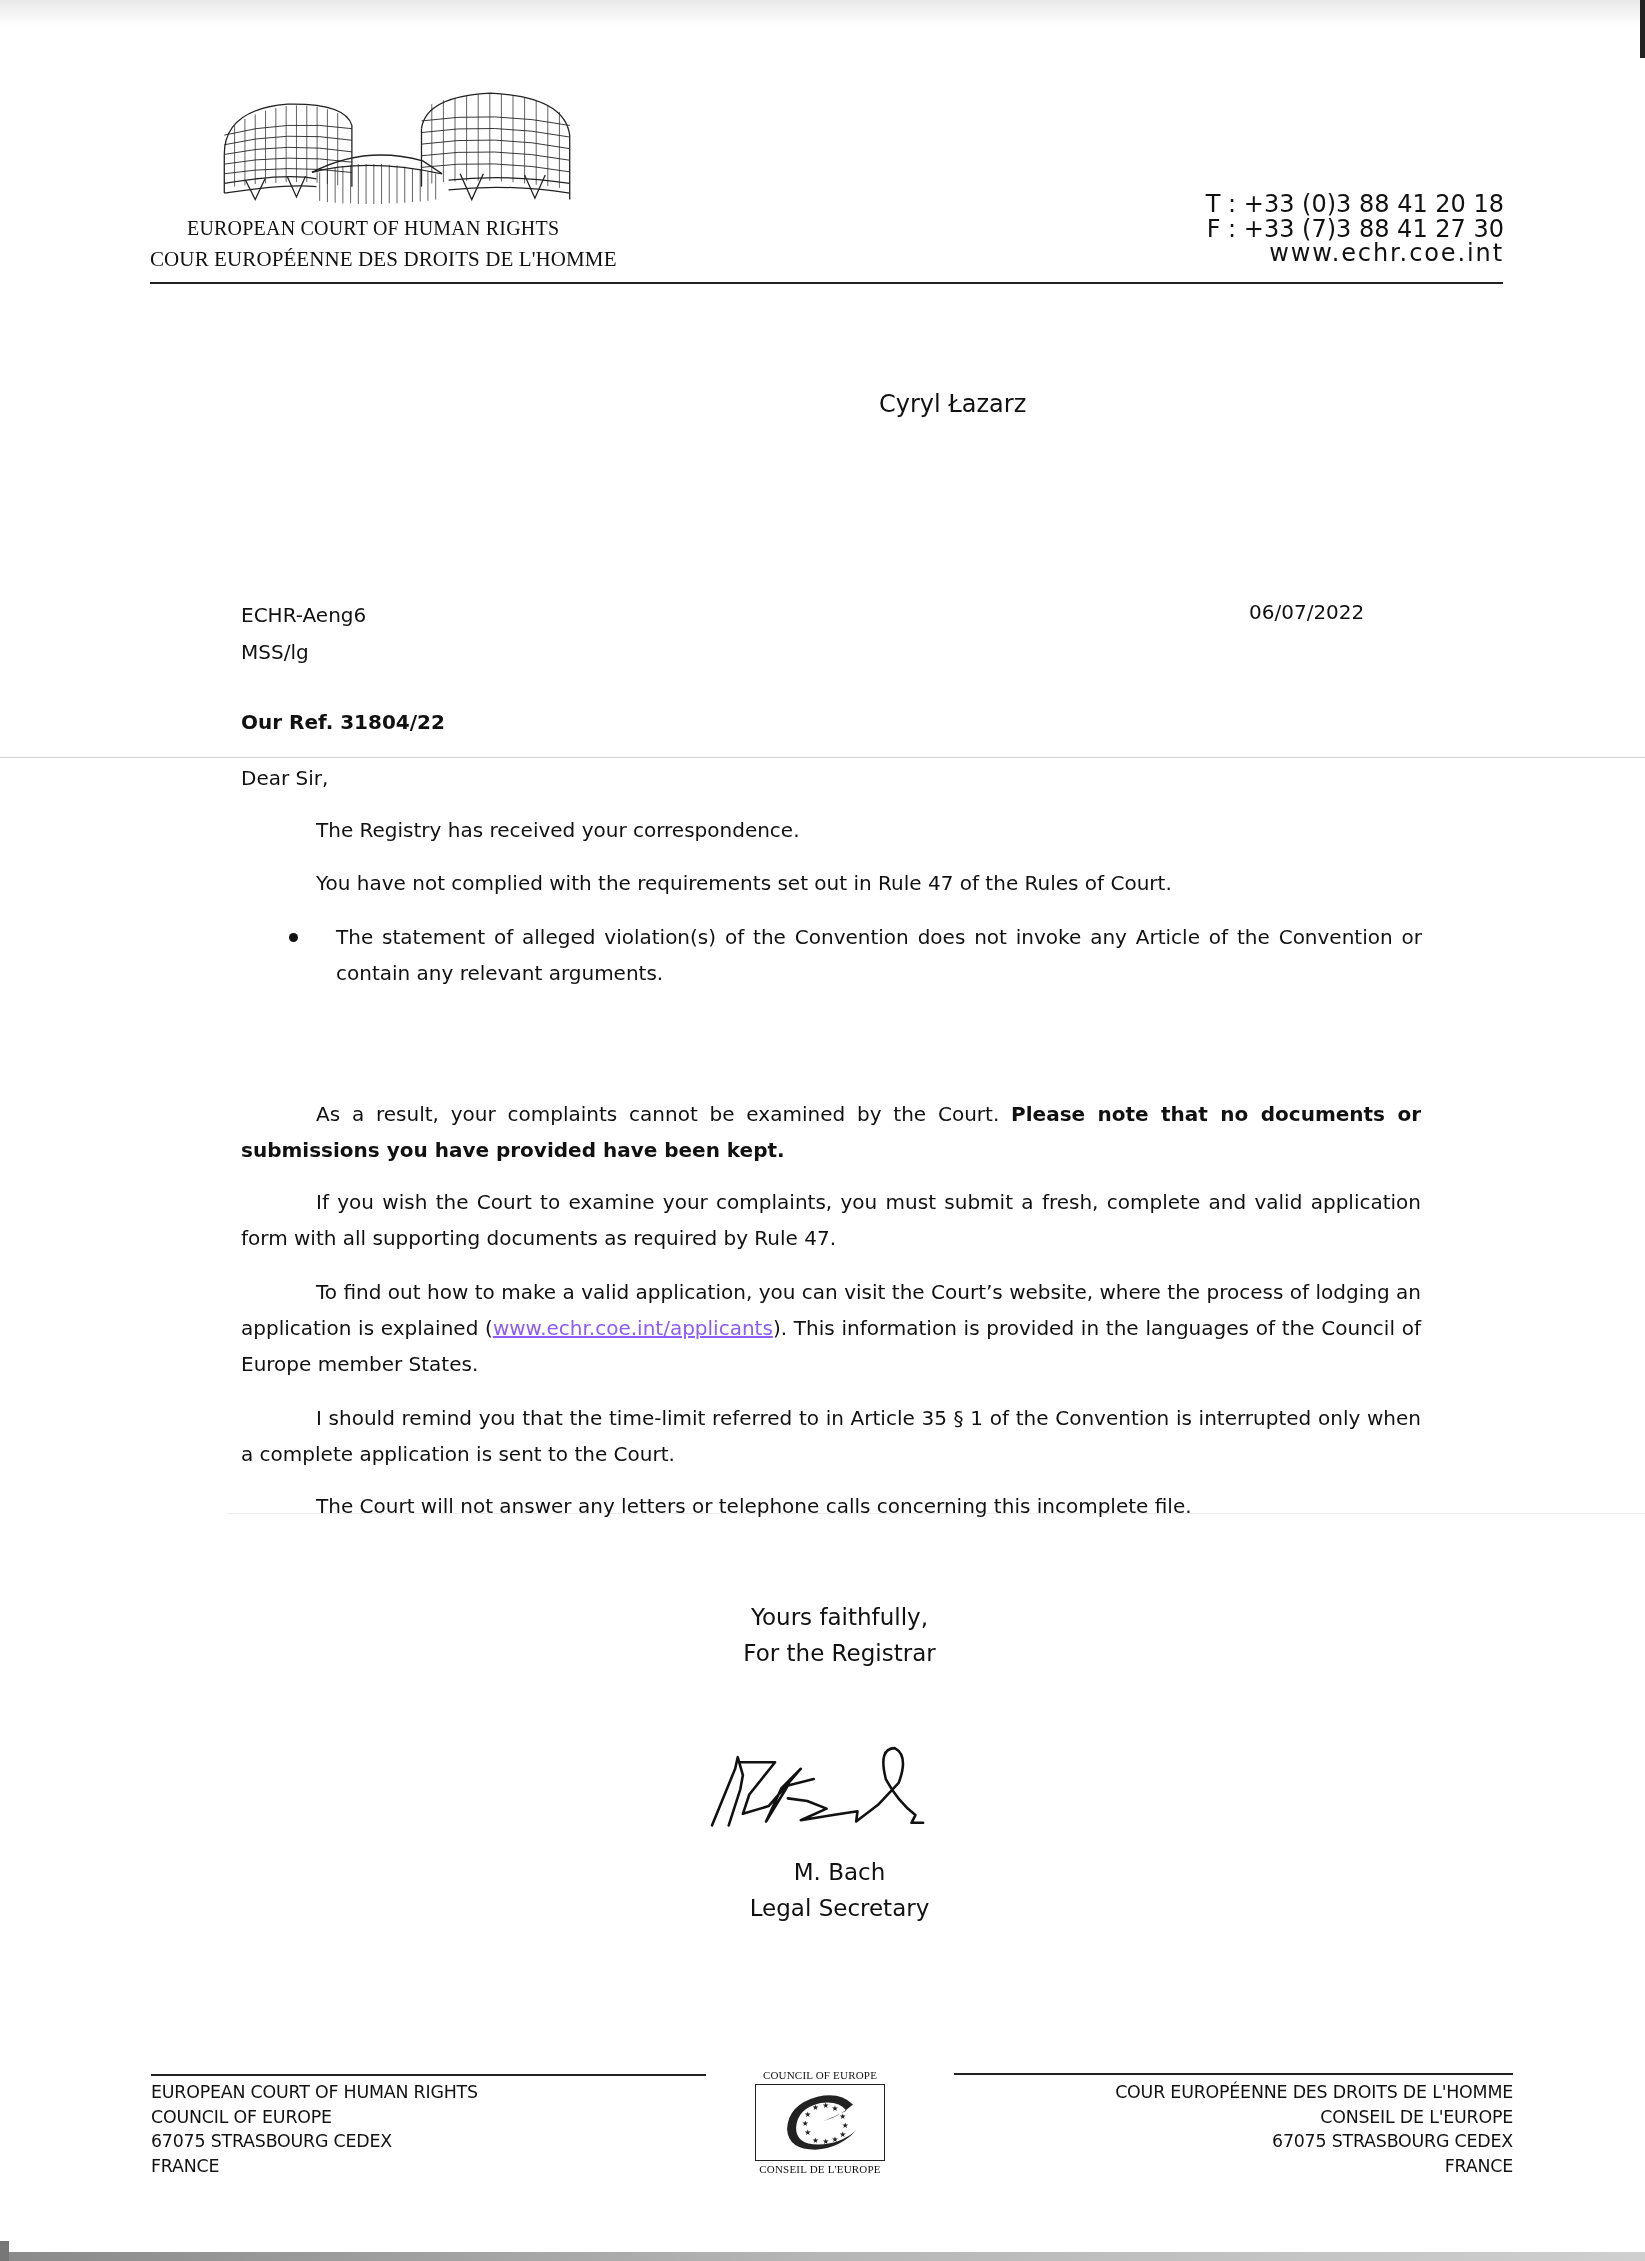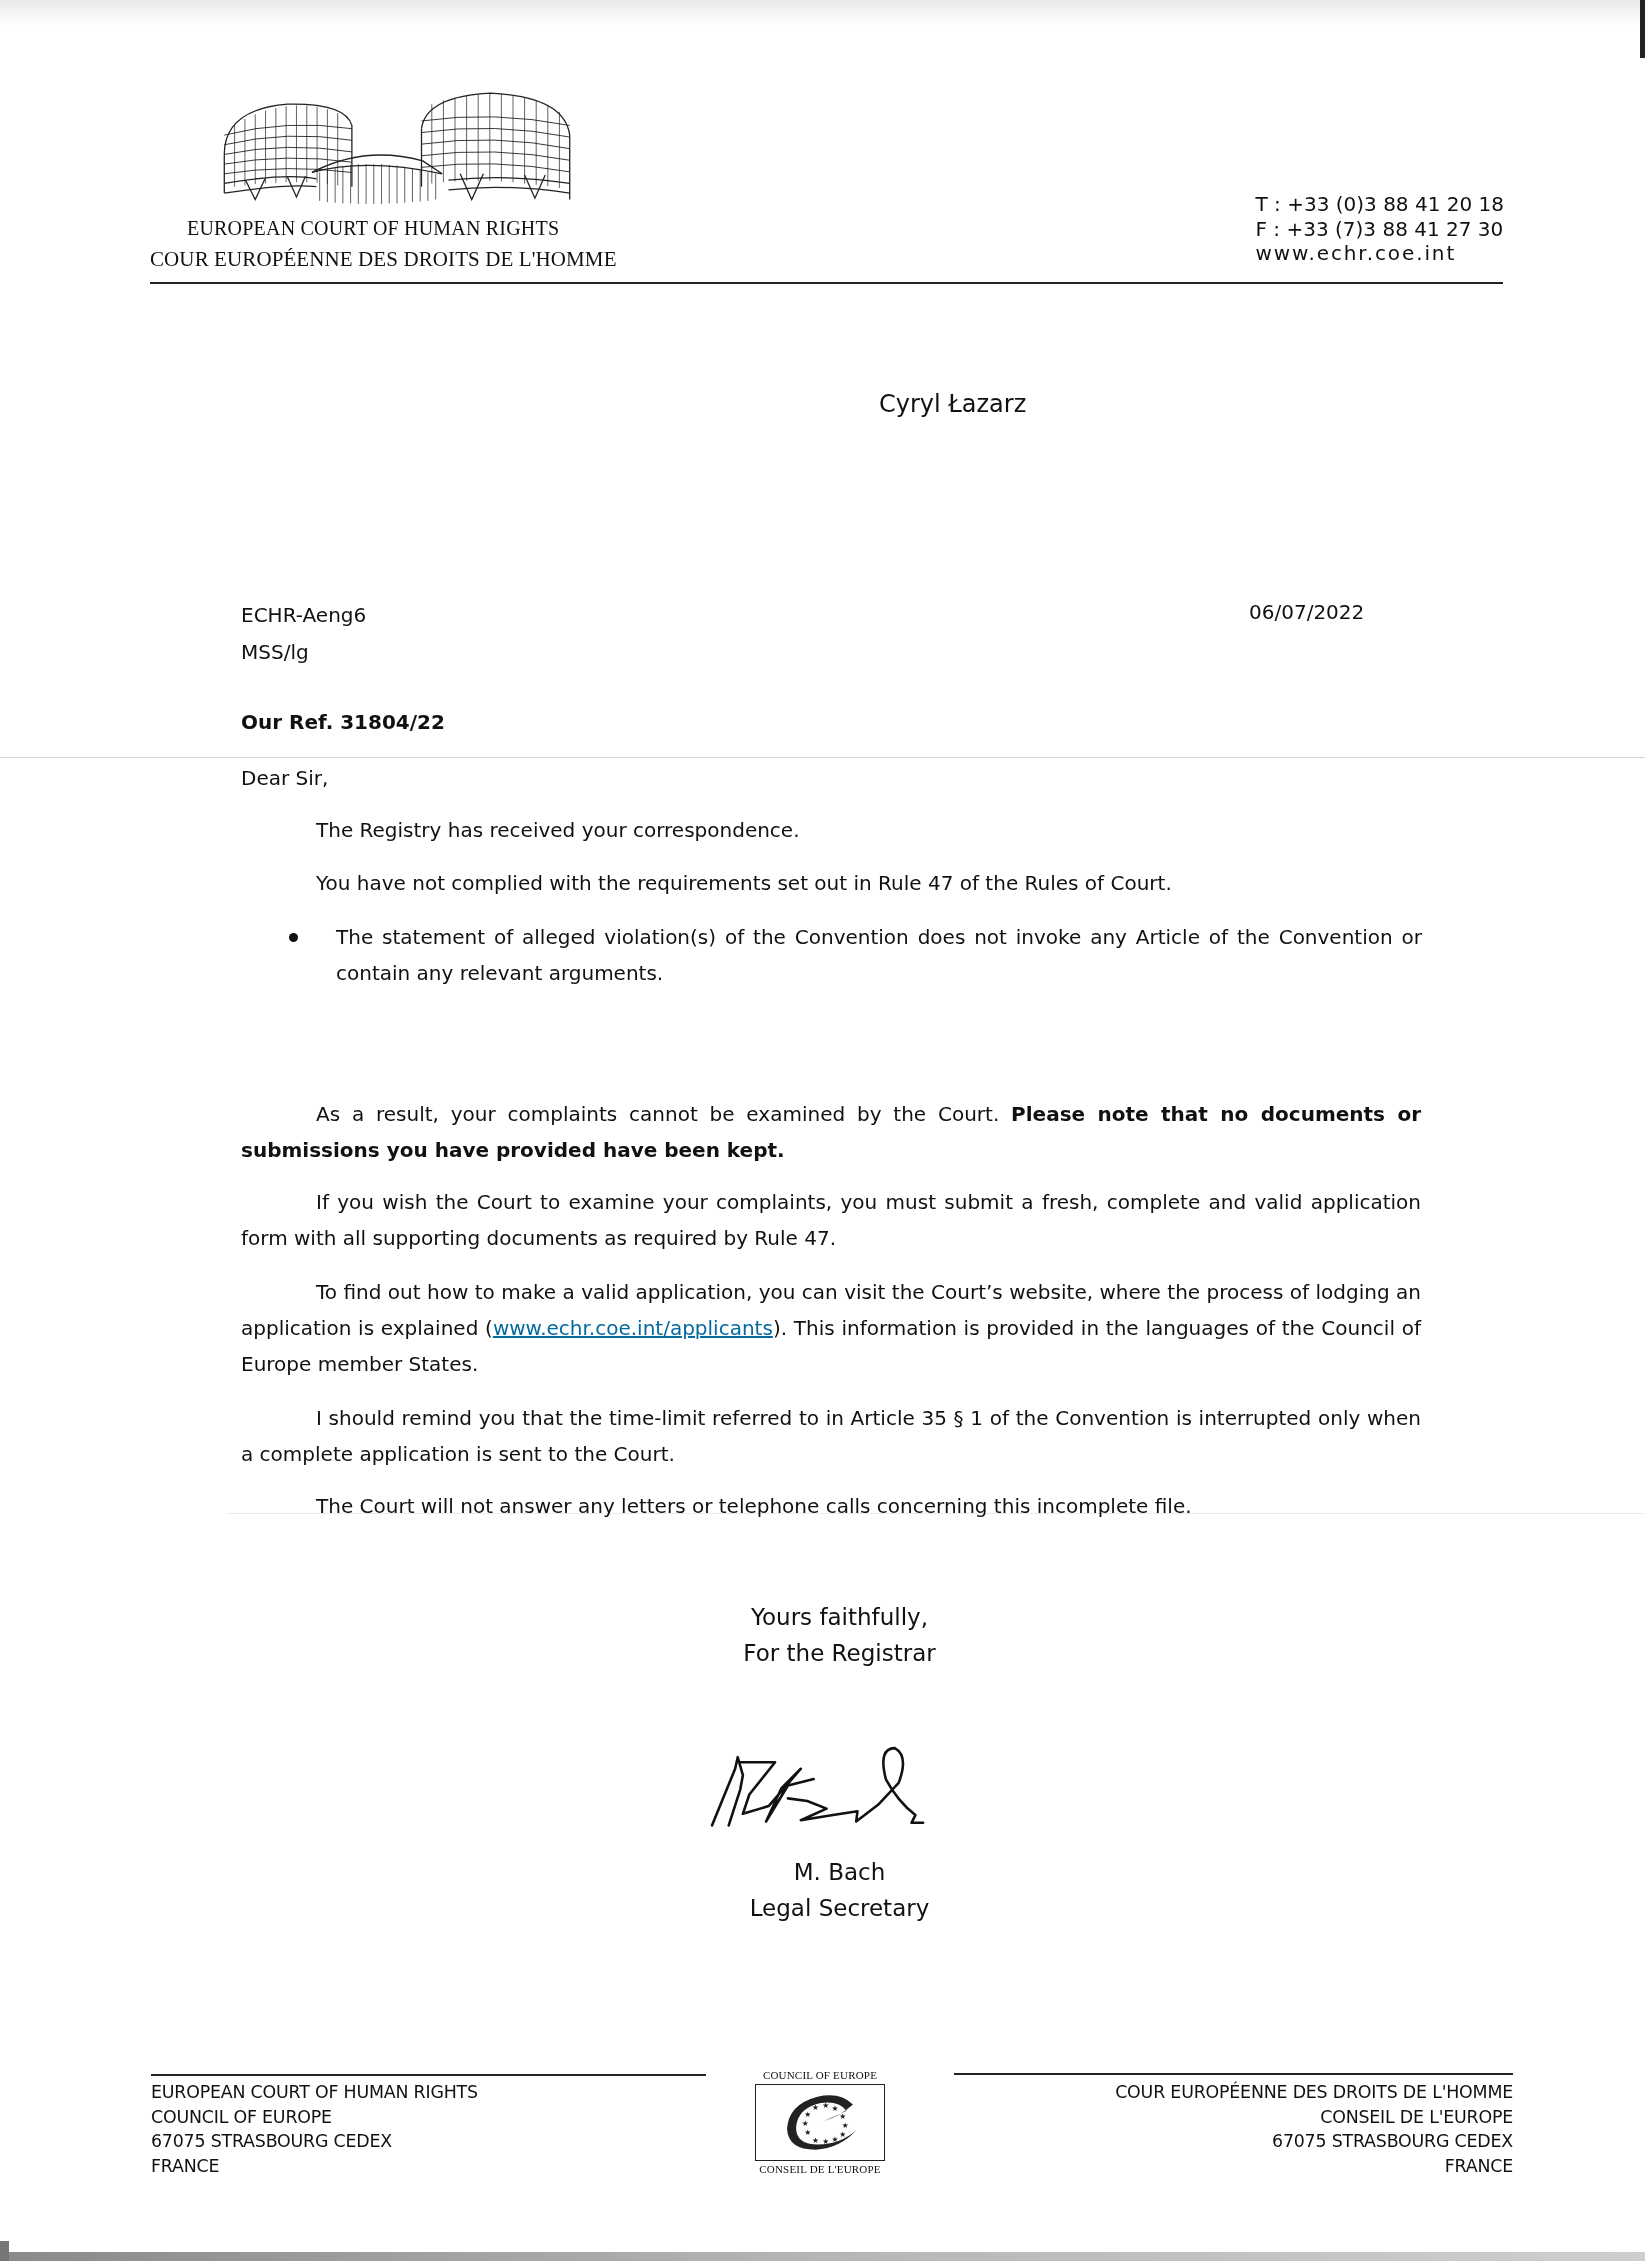--- a/index.html
+++ b/index.html
@@ -9,38 +9,38 @@
   .scan-right { right: 0; top: 0; width: 5.2px; height: 58px; background: #222; }
   .scan-bottom { left: 0; top: 2252px; width: 1645px; height: 9px; background: linear-gradient(to right, #8a8a8a, #b6b6b6 50%, #cfcfcf); }
   .scan-bottom-left { left: 0; top: 2241px; width: 9px; height: 20.7px; background: #777; }
   .fold-line { left: 0; top: 757px; width: 1645px; height: 1.3px; background: #c8c8c8; opacity: 0.8; }
   .fold-line2 { left: 226px; top: 1513px; width: 1421px; height: 0.6px; background: #ececec; }
 
   
   .logo { left: 216px; top: 90px; width: 362px; height: 116px; }
   .court-en { left: 187px; top: 217px; font-family: "Liberation Serif", "DejaVu Serif", serif; font-size: 20px; letter-spacing: 0.2px; }
   .court-fr { left: 150px; top: 247px; font-family: "Liberation Serif", "DejaVu Serif", serif; font-size: 21px; letter-spacing: 0.1px; }
-  .contact { right: 141px; top: 192px; font-family: "DejaVu Sans", sans-serif; font-size: 20px; line-height: 24.5px; }
+  .contact { right: 141px; top: 192px; text-align: right; font-family: "DejaVu Sans", sans-serif; font-size: 24px; line-height: 24.5px; }
   .contact .web { letter-spacing: 1.9px; }
   .hdr-rule { left: 150px; top: 282px; width: 1353px; height: 1.9px; background: #222; }
 
   
   .txt { font-family: "DejaVu Sans", sans-serif; font-size: 20px; line-height: 36px; }
   .recipient { left: 879px; top: 386px; font-size: 24px; }
   .ref1 { left: 241px; top: 597px; }
   .ref2 { left: 241px; top: 634px; }
   .date { left: 1249px; top: 594px; }
   .ourref { left: 241px; top: 704px; font-weight: bold; }
   .salutation { left: 241px; top: 760px; }
   .p { left: 241px; width: 1180px; text-align: justify; text-indent: 75px; }
   .p-plain { left: 316px; }
   .bullets { left: 284px; width: 1138px; margin: 0; padding: 0; list-style: none; }
   .bullets li { position: relative; padding-left: 52px; text-align: justify; }
   .bullets li .dot { position: absolute; left: 5.2px; top: 14px; width: 9px; height: 9px; border-radius: 50%; background: #111; }
-  .link { text-decoration: underline; color: #0369a1; }
+  .link { text-decoration: underline; color: #8b5cf6; }
 
   
   .closing { left: 646px; width: 387px; text-align: center; font-family: "DejaVu Sans", sans-serif; font-size: 23px; line-height: 36px; }
   .sig { left: 704px; top: 1743px; width: 258px; height: 103px; }
 
   
   .f-rule-l { left: 151px; top: 2074px; width: 555px; height: 1.9px; background: #222; }
   .f-rule-r { left: 954px; top: 2073px; width: 559px; height: 1.9px; background: #222; }
   .f-left { left: 151px; top: 2080px; font-family: "DejaVu Sans", sans-serif; font-size: 17.4px; line-height: 24.5px; letter-spacing: -0.2px; }
   .f-right { right: 132px; top: 2080px; text-align: right; font-family: "DejaVu Sans", sans-serif; font-size: 17.4px; line-height: 24.5px; letter-spacing: -0.2px; }

